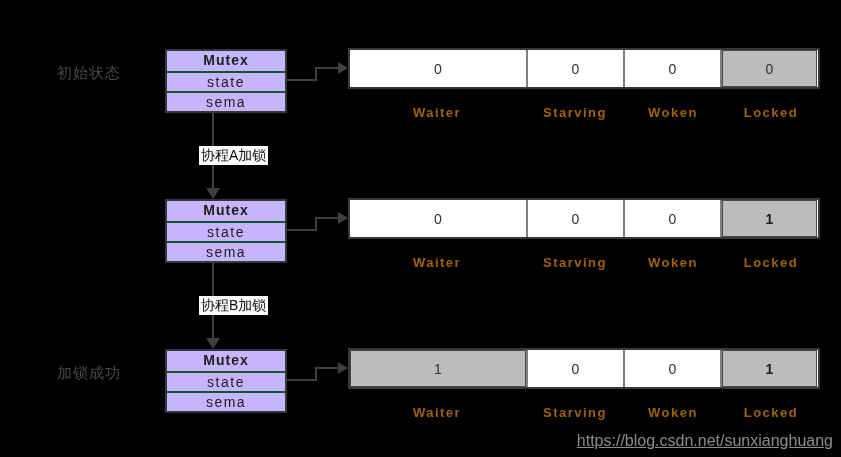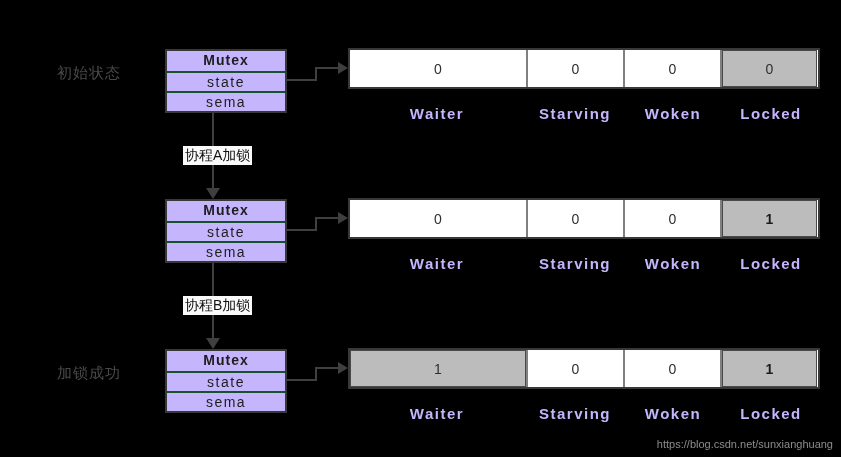--- a/index.html
+++ b/index.html
@@ -55,45 +55,45 @@
   }
   .cell + .cell { border-left: 2px solid #808080; }
   .cell.w0 { width: 176px; }
   .cell.w1, .cell.w2, .cell.w3 { width: 97px; }
   .cell.highlight { background: #bcbcbc; box-shadow: inset 0 0 0 1px #4a4a4a; }
   .cell.bold { font-weight: bold; color: #1c1c1c; }
 
   
   .col-labels {
     position: absolute; left: 336px; top: 105px; width: 472px;
-    display: flex; color: #c4b5fd; font-size: 15px; font-weight: bold;
+    display: flex; color: #a16207; font-size: 13px; font-weight: bold;
     letter-spacing: 1.5px;
   }
   .col-label { text-align: center; }
   .col-label.w0 { width: 178px; }
   .col-label.w1, .col-label.w2, .col-label.w3 { width: 98px; }
 
   
   .transition { position: absolute; left: 0; width: 300px; height: 150px; }
   .trans-line { position: absolute; left: 212px; top: 113px; width: 2px; height: 77px; background: #3f3f3f; }
   .arrow-down {
     position: absolute; left: 206px; top: 188px; width: 0; height: 0;
     border-left: 7px solid transparent; border-right: 7px solid transparent;
     border-top: 11px solid #3f3f3f;
   }
   .trans-label {
-    position: absolute; left: 183px; top: 146px; height: 19px;
+    position: absolute; left: 199px; top: 146px; height: 19px;
     background: #fafafa; color: #111111; font-size: 14px;
     line-height: 19px; padding: 0 2px; white-space: nowrap;
   }
 
   
   .watermark {
     position: absolute; right: 8px; bottom: 7px;
-    color: #8c8c8c; font-size: 11px;
+    color: #8c8c8c; font-size: 16px; text-decoration: underline;
   }
 </style>
 </head>
 <body>
 
 <div class="canvas">
 
   <div class="row-group" style="top:0px">
     <div class="state-label">初始状态</div>
 

